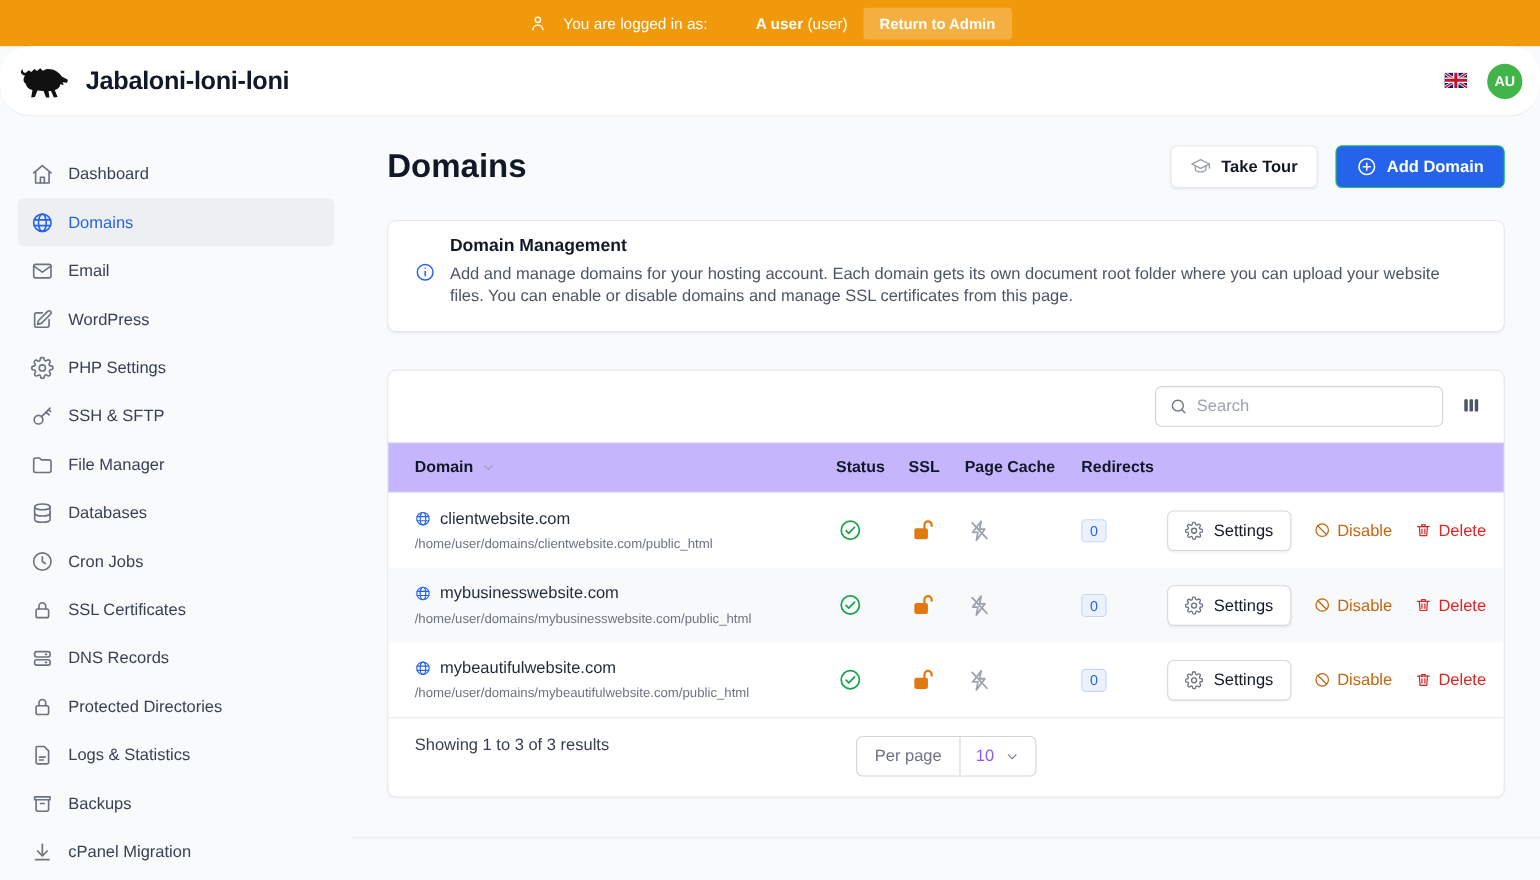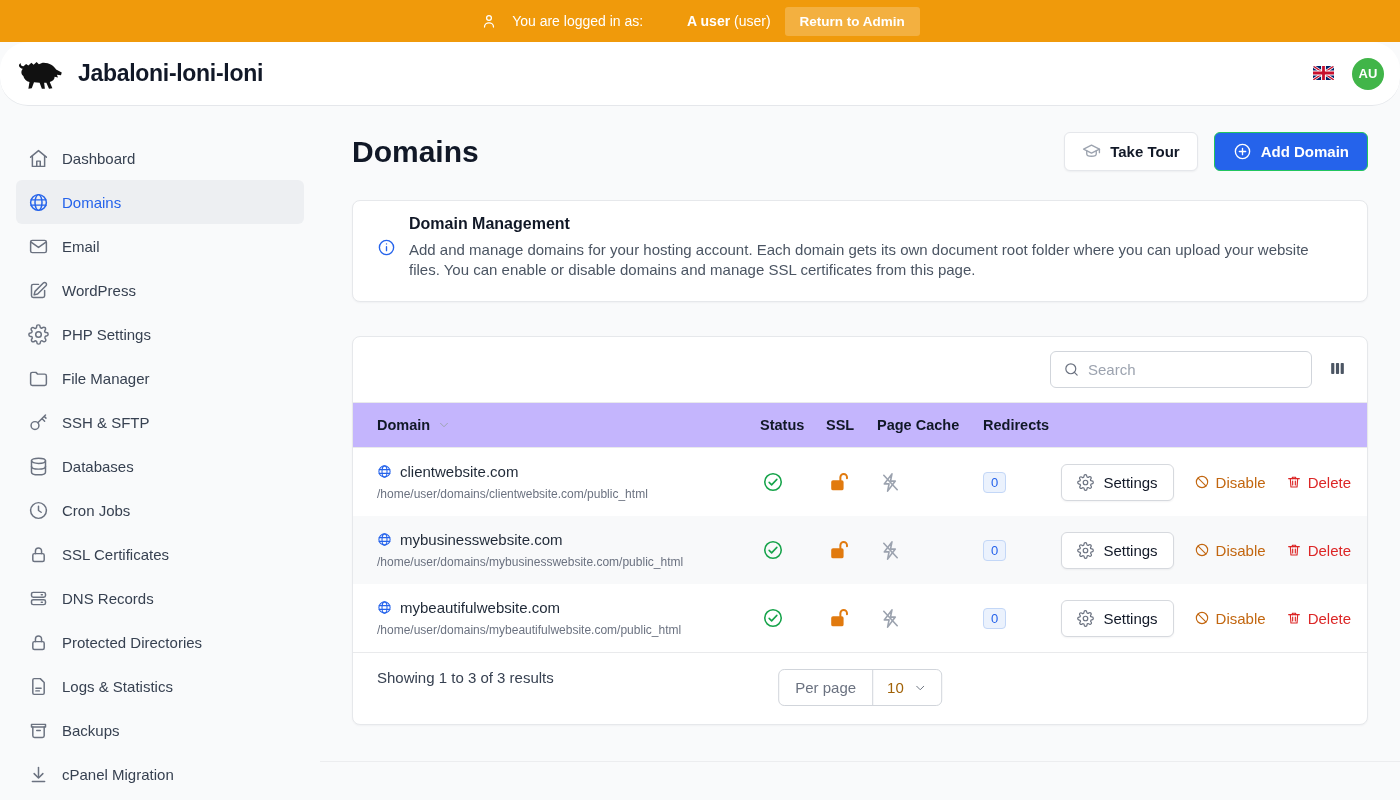--- a/index.html
+++ b/index.html
@@ -152,21 +152,21 @@
     border-top: 1px solid #E9EAEC; padding: 16px 24px; position: relative;
     display: flex; align-items: flex-start; min-height: 72px;
   }
   .summary { font-size: 15px; color: #374151; }
   .per-page {
     position: absolute; left: 50%; transform: translateX(-50%);
     display: flex; align-items: stretch; border: 1px solid #D1D5DB; border-radius: 6px;
     overflow: hidden; background: #fff; cursor: pointer;
   }
   .pp-label { padding: 9px 16px; font-size: 15px; color: #6B7280; border-right: 1px solid #D1D5DB; }
-  .pp-value { padding: 9px 14px; font-size: 15px; color: #a16207; display: flex; align-items: center; gap: 9px; }
+  .pp-value { padding: 9px 14px; font-size: 15px; color: #8b5cf6; display: flex; align-items: center; gap: 9px; }
   .pp-value .icon { color: #6B7280; }
   .pp-value .icon svg { width: 14px; height: 14px; }
 
   .main-footer { border-top: 1px solid #ECEDEF; margin: 36px -32px 0 -32px; height: 20px; }
 </style>
 </head>
 <body>
 
 <div class="banner">
   <span class="icon">
@@ -250,33 +250,33 @@
           <svg viewBox="0 0 24 24" fill="none" stroke="currentColor" stroke-width="1.7" stroke-linecap="round" stroke-linejoin="round">
             <circle cx="12" cy="12" r="3.2"></circle>
             <path d="M19.4 15a1.6 1.6 0 0 0 .33 1.77l.06.06a2 2 0 1 1-2.83 2.83l-.06-.06a1.6 1.6 0 0 0-1.77-.33 1.6 1.6 0 0 0-1 1.47V21a2 2 0 1 1-4 0v-.09a1.6 1.6 0 0 0-1-1.47 1.6 1.6 0 0 0-1.77.33l-.06.06a2 2 0 1 1-2.83-2.83l.06-.06a1.6 1.6 0 0 0 .33-1.77 1.6 1.6 0 0 0-1.47-1H3a2 2 0 1 1 0-4h.09a1.6 1.6 0 0 0 1.47-1 1.6 1.6 0 0 0-.33-1.77l-.06-.06a2 2 0 1 1 2.83-2.83l.06.06a1.6 1.6 0 0 0 1.77.33h.01a1.6 1.6 0 0 0 1-1.47V3a2 2 0 1 1 4 0v.09a1.6 1.6 0 0 0 1 1.47 1.6 1.6 0 0 0 1.77-.33l.06-.06a2 2 0 1 1 2.83 2.83l-.06.06a1.6 1.6 0 0 0-.33 1.77v.01a1.6 1.6 0 0 0 1.47 1H21a2 2 0 1 1 0 4h-.09a1.6 1.6 0 0 0-1.47 1z"></path>
           </svg>
         </span>
     <span class="label">PHP Settings</span>
   </div>
       <div class="side-item">
     <span class="icon">
           <svg viewBox="0 0 24 24" fill="none" stroke="currentColor" stroke-width="1.7" stroke-linecap="round" stroke-linejoin="round">
-            <path d="M3 7a2 2 0 0 1 2-2h4l2 2h8a2 2 0 0 1 2 2v9a2 2 0 0 1-2 2H5a2 2 0 0 1-2-2V7z"></path>
-          </svg>
-        </span>
-    <span class="label">File Manager</span>
-  </div>
-      <div class="side-item">
-    <span class="icon">
-          <svg viewBox="0 0 24 24" fill="none" stroke="currentColor" stroke-width="1.7" stroke-linecap="round" stroke-linejoin="round">
             <circle cx="8" cy="15.5" r="4.5"></circle>
             <path d="M11.2 12.3 20 3.5M16 7.5l3 3M18.5 5l2 2"></path>
           </svg>
         </span>
     <span class="label">SSH &amp; SFTP</span>
+  </div>
+      <div class="side-item">
+    <span class="icon">
+          <svg viewBox="0 0 24 24" fill="none" stroke="currentColor" stroke-width="1.7" stroke-linecap="round" stroke-linejoin="round">
+            <path d="M3 7a2 2 0 0 1 2-2h4l2 2h8a2 2 0 0 1 2 2v9a2 2 0 0 1-2 2H5a2 2 0 0 1-2-2V7z"></path>
+          </svg>
+        </span>
+    <span class="label">File Manager</span>
   </div>
       <div class="side-item">
     <span class="icon">
           <svg viewBox="0 0 24 24" fill="none" stroke="currentColor" stroke-width="1.7" stroke-linecap="round" stroke-linejoin="round">
             <ellipse cx="12" cy="5.5" rx="8" ry="3"></ellipse>
             <path d="M4 5.5v6.5c0 1.66 3.58 3 8 3s8-1.34 8-3V5.5"></path>
             <path d="M4 12v6.5c0 1.66 3.58 3 8 3s8-1.34 8-3V12"></path>
           </svg>
         </span>
     <span class="label">Databases</span>

